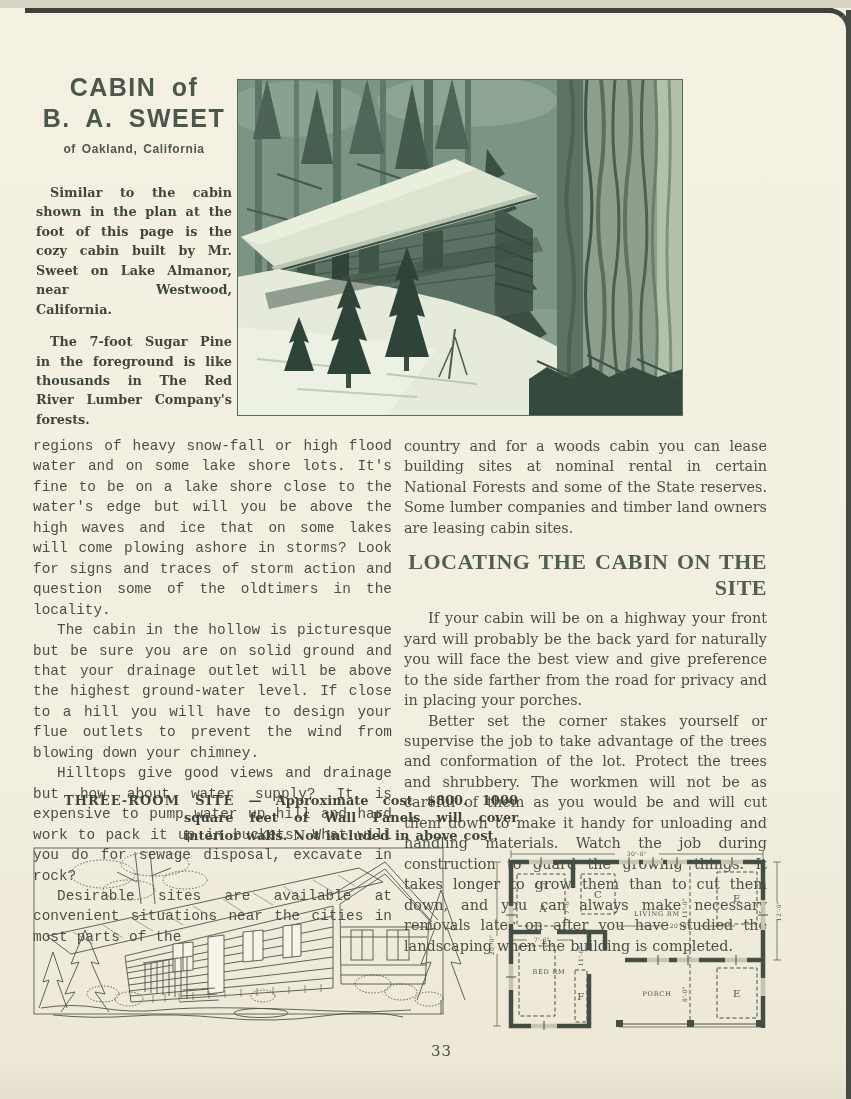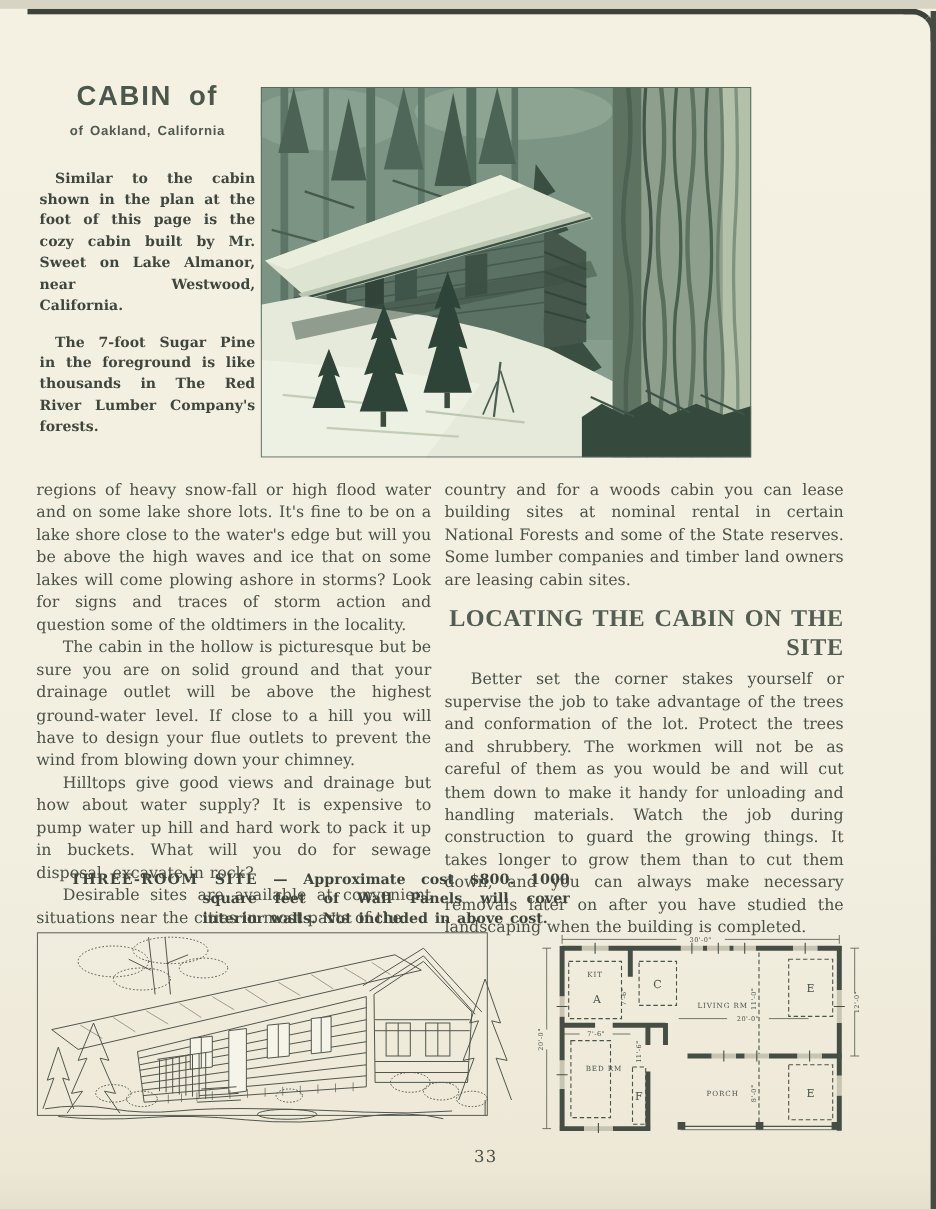--- a/index.html
+++ b/index.html
@@ -14,21 +14,21 @@
   .masthead{position:absolute;left:36px;top:64px;width:196px;text-align:center;color:#4b564c;}
   .masthead h1{margin:0;font-family:"Liberation Sans",sans-serif;font-weight:bold;
         font-size:25px;line-height:1.22;letter-spacing:1.5px;word-spacing:7px;color:#4b564c;}
   .masthead .subtitle{margin-top:9px;font-family:"Liberation Sans",sans-serif;font-weight:bold;
         font-size:12px;letter-spacing:0.6px;word-spacing:2px;color:#4f594f;}
   .intro{margin-top:27px;text-align:justify;}
   .intro p{margin:0 0 13px 0;font-weight:bold;font-size:12.8px;line-height:1.52;
         color:#3f463e;text-indent:14px;word-spacing:1.5px;}
   .photo{position:absolute;left:237px;top:71px;width:446px;height:337px;}
   .bodycol{position:absolute;top:428px;}
-  .col-left{left:33px;width:359px;}
+  .col-left{left:33px;width:359px;font-family:Liberation Mono, monospace;}
   .col-right{left:404px;width:363px;}
   .bodycol p{margin:0;text-align:justify;font-size:14.4px;line-height:1.42;
         color:#4a5046;word-spacing:0.5px;}
   .indent{text-indent:24px;}
   h2.section{margin:11px 0 7px 0;text-align:right;font-family:Liberation Serif, serif;
         font-weight:bold;font-size:22px;letter-spacing:0.5px;word-spacing:2.5px;color:#535e53;}
   .caption{position:absolute;left:64px;top:784px;width:334px;margin:0;
         font-weight:bold;font-size:13px;line-height:1.33;color:#3e453c;text-align:justify;
         padding-left:120px;text-indent:-120px;box-sizing:content-box;word-spacing:1.5px;}
   .caption .cap-label{letter-spacing:1px;}
@@ -45,20 +45,21 @@
 <body>
 
 <div class="page">
   <div class="edge-top"></div>
   <div class="edge-right"></div>
   <div class="edge-corner"></div>
 
   <div class="masthead">
     <h1>
       <span>CABIN of</span><br>
+      <span>B. A. SWEET</span>
     </h1>
     <div class="subtitle">of Oakland, California</div>
     <div class="intro">
       <p>Similar to the cabin shown in the plan at the foot of this page is the cozy cabin built by Mr. Sweet on Lake Almanor, near Westwood, California.</p>
       <p>The 7-foot Sugar Pine in the foreground is like thousands in The Red River Lumber Company's forests.</p>
     </div>
   </div>
 
   <svg class="photo" viewBox="0 0 446 337">
     <rect x="0" y="0" width="446" height="337" fill="#879e8e"></rect>
@@ -157,20 +158,21 @@
   <div class="bodycol col-left">
     <p>regions of heavy snow-fall or high flood water and on some lake shore lots.  It's fine to be on a lake shore close to the water's edge but will you be above the high waves and ice that on some lakes will come plowing ashore in storms?  Look for signs and traces of storm action and question some of the oldtimers in the locality.</p>
     <p class="indent">The cabin in the hollow is picturesque but be sure you are on solid ground and that your drainage outlet will be above the highest ground-water level.  If close to a hill you will have to design your flue outlets to prevent the wind from blowing down your chimney.</p>
     <p class="indent">Hilltops give good views and drainage but how about water supply?  It is expensive to pump water up hill and hard work to pack it up in buckets.  What will you do for sewage disposal, excavate in rock?</p>
     <p class="indent">Desirable sites are available at convenient situations near the cities in most parts of the</p>
   </div>
 
   <div class="bodycol col-right">
     <p>country and for a woods cabin you can lease building sites at nominal rental in certain National Forests and some of the State reserves.  Some lumber companies and timber land owners are leasing cabin sites.</p>
     <h2 class="section">LOCATING THE CABIN ON THE SITE</h2>
+    <p class="indent">If your cabin will be on a highway your front yard will probably be the back yard for naturally you will face the best view and give preference to the side farther from the road for privacy and in placing your porches.</p>
     <p class="indent">Better set the corner stakes yourself or supervise the job to take advantage of the trees and conformation of the lot.  Protect the trees and shrubbery.  The workmen will not be as careful of them as you would be and will cut them down to make it handy for unloading and handling materials.  Watch the job during construction to guard the growing things.  It takes longer to grow them than to cut them down, and you can always make necessary removals later on after you have studied the landscaping when the building is completed.</p>
   </div>
 
   <p class="caption"><span class="cap-label">THREE-ROOM SITE</span>
     <span>— Approximate cost $800.  1000 square feet of Wall Panels will cover interior walls.  Not included in above cost.</span></p>
 
   <svg class="sketch" viewBox="0 0 436 192">
     <g stroke="#4f544b" fill="none" stroke-width="0.9">
       <rect x="1" y="16" width="409" height="166" stroke="#565b52"></rect>
 

